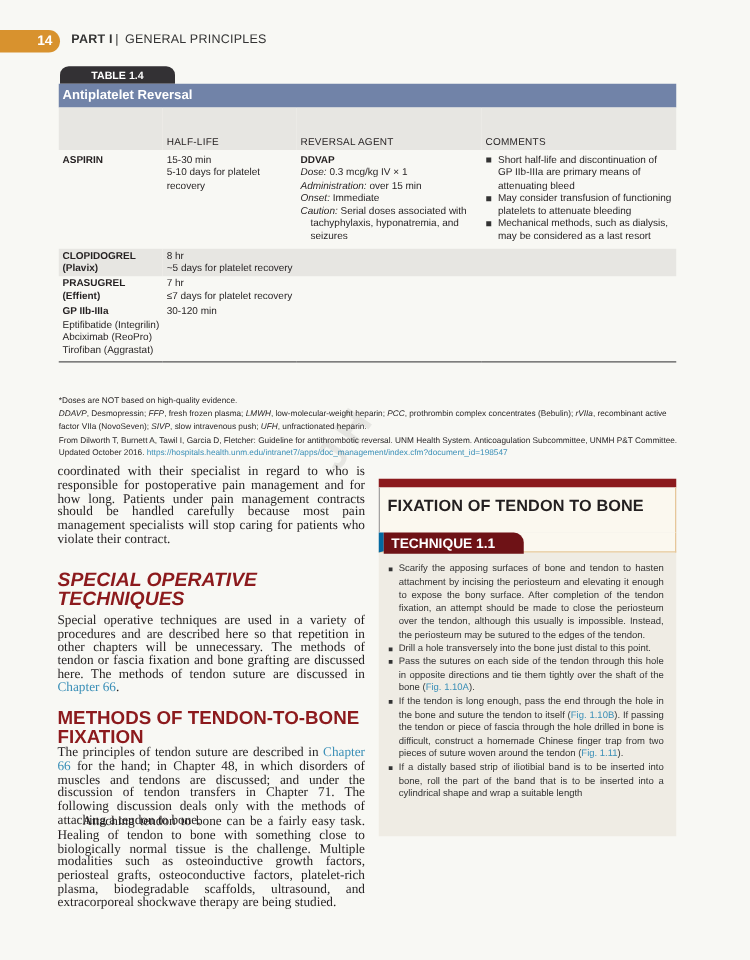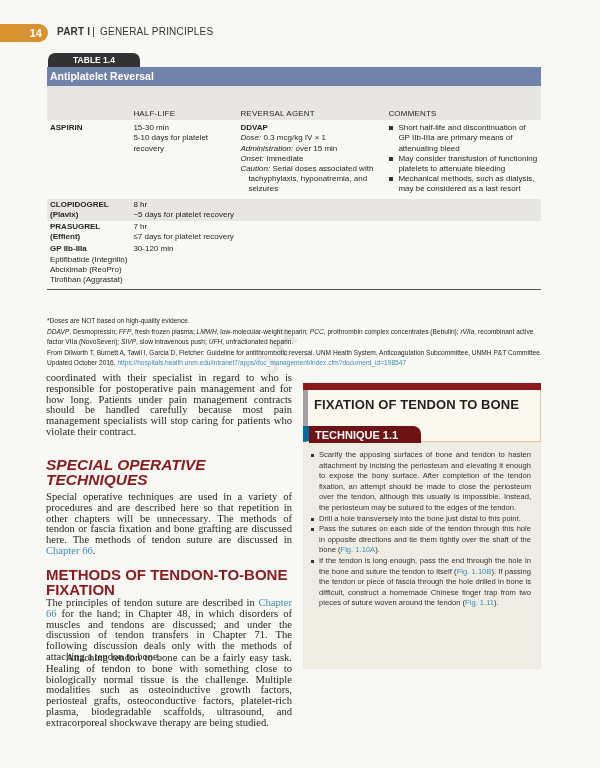--- a/index.html
+++ b/index.html
@@ -59,23 +59,23 @@
     position: absolute; left: 46px; top: 567px; width: 250px;
     font-family: "Liberation Sans", sans-serif; font-weight: bold;
     color: #8c1a1d; font-size: 15px; line-height: 15px;
   }
   .p-methods { position: absolute; left: 46px; top: 598px; width: 246px; }
   .p-attach { position: absolute; left: 46px; top: 653px; width: 246px; text-indent: 20px; }
 
   
   .tech-box { position: absolute; left: 303px; top: 383px; width: 238px; height: 286px; background: #efece4; }
   .tech-bar { height: 7px; background: #8c1a1d; }
-  .tech-title-area { background: #fbf8ef; border-left: 5px solid #a3a3a3; border-right: 1px solid #e6c79a; height: 36px; padding: 7px 0 0 6px; }
+  .tech-title-area { background: #fbf8ef; border-left: 1px solid #a3a3a3; border-right: 1px solid #e6c79a; height: 36px; padding: 7px 0 0 6px; }
   .tech-title { font-weight: bold; font-size: 13px; color: #231f20; letter-spacing: 0.1px; }
-  .tech-tab-row { position: relative; height: 16px; background: #fbf8ef; border-bottom: 1.5px solid #e6c79a; border-left: 6px solid #0369a1; border-right: 1px solid #e6c79a; }
+  .tech-tab-row { position: relative; height: 16px; background: #fbf8ef; border-bottom: 1.5px solid #e6c79a; border-left: 4px solid #0369a1; border-right: 1px solid #e6c79a; }
   .tech-tab {
     position: absolute; left: 0; bottom: -1.5px; width: 112px; height: 17px;
     background: #6e1216; border-radius: 0 8px 0 0; color: #fff; font-weight: bold; font-size: 11px;
     padding-left: 6px; line-height: 18px;
   }
   .tech-list { list-style: none; padding: 8px 10px 0 8px; font-size: 7.6px; line-height: 10.6px; text-align: justify; color: #333; }
   .tech-list li { position: relative; padding-left: 8px; }
   .tech-list li::before { content: ""; position: absolute; left: 0; top: 4px; width: 3px; height: 3px; background: #333; }
 
   .watermark {
@@ -182,14 +182,15 @@
     <div class="tech-title">FIXATION OF TENDON TO BONE</div>
   </div>
   <div class="tech-tab-row">
     <div class="tech-tab">TECHNIQUE 1.1</div>
   </div>
   <ul class="tech-list">
     <li>Scarify the apposing surfaces of bone and tendon to hasten attachment by incising the periosteum and elevating it enough to expose the bony surface. After completion of the tendon fixation, an attempt should be made to close the periosteum over the tendon, although this usually is impossible. Instead, the periosteum may be sutured to the edges of the tendon.</li>
     <li>Drill a hole transversely into the bone just distal to this point.</li>
     <li><span>Pass the sutures on each side of the tendon through this hole in opposite directions and tie them tightly over the shaft of the bone (</span><span class="link">Fig. 1.10A</span><span>).</span></li>
     <li><span>If the tendon is long enough, pass the end through the hole in the bone and suture the tendon to itself (</span><span class="link">Fig. 1.10B</span><span>). If passing the tendon or piece of fascia through the hole drilled in bone is difficult, construct a homemade Chinese finger trap from two pieces of suture woven around the tendon (</span><span class="link">Fig. 1.11</span><span>).</span></li>
+    <li>If a distally based strip of iliotibial band is to be inserted into bone, roll the part of the band that is to be inserted into a cylindrical shape and wrap a suitable length</li>
   </ul>
 </div>
 
 </body></html>

